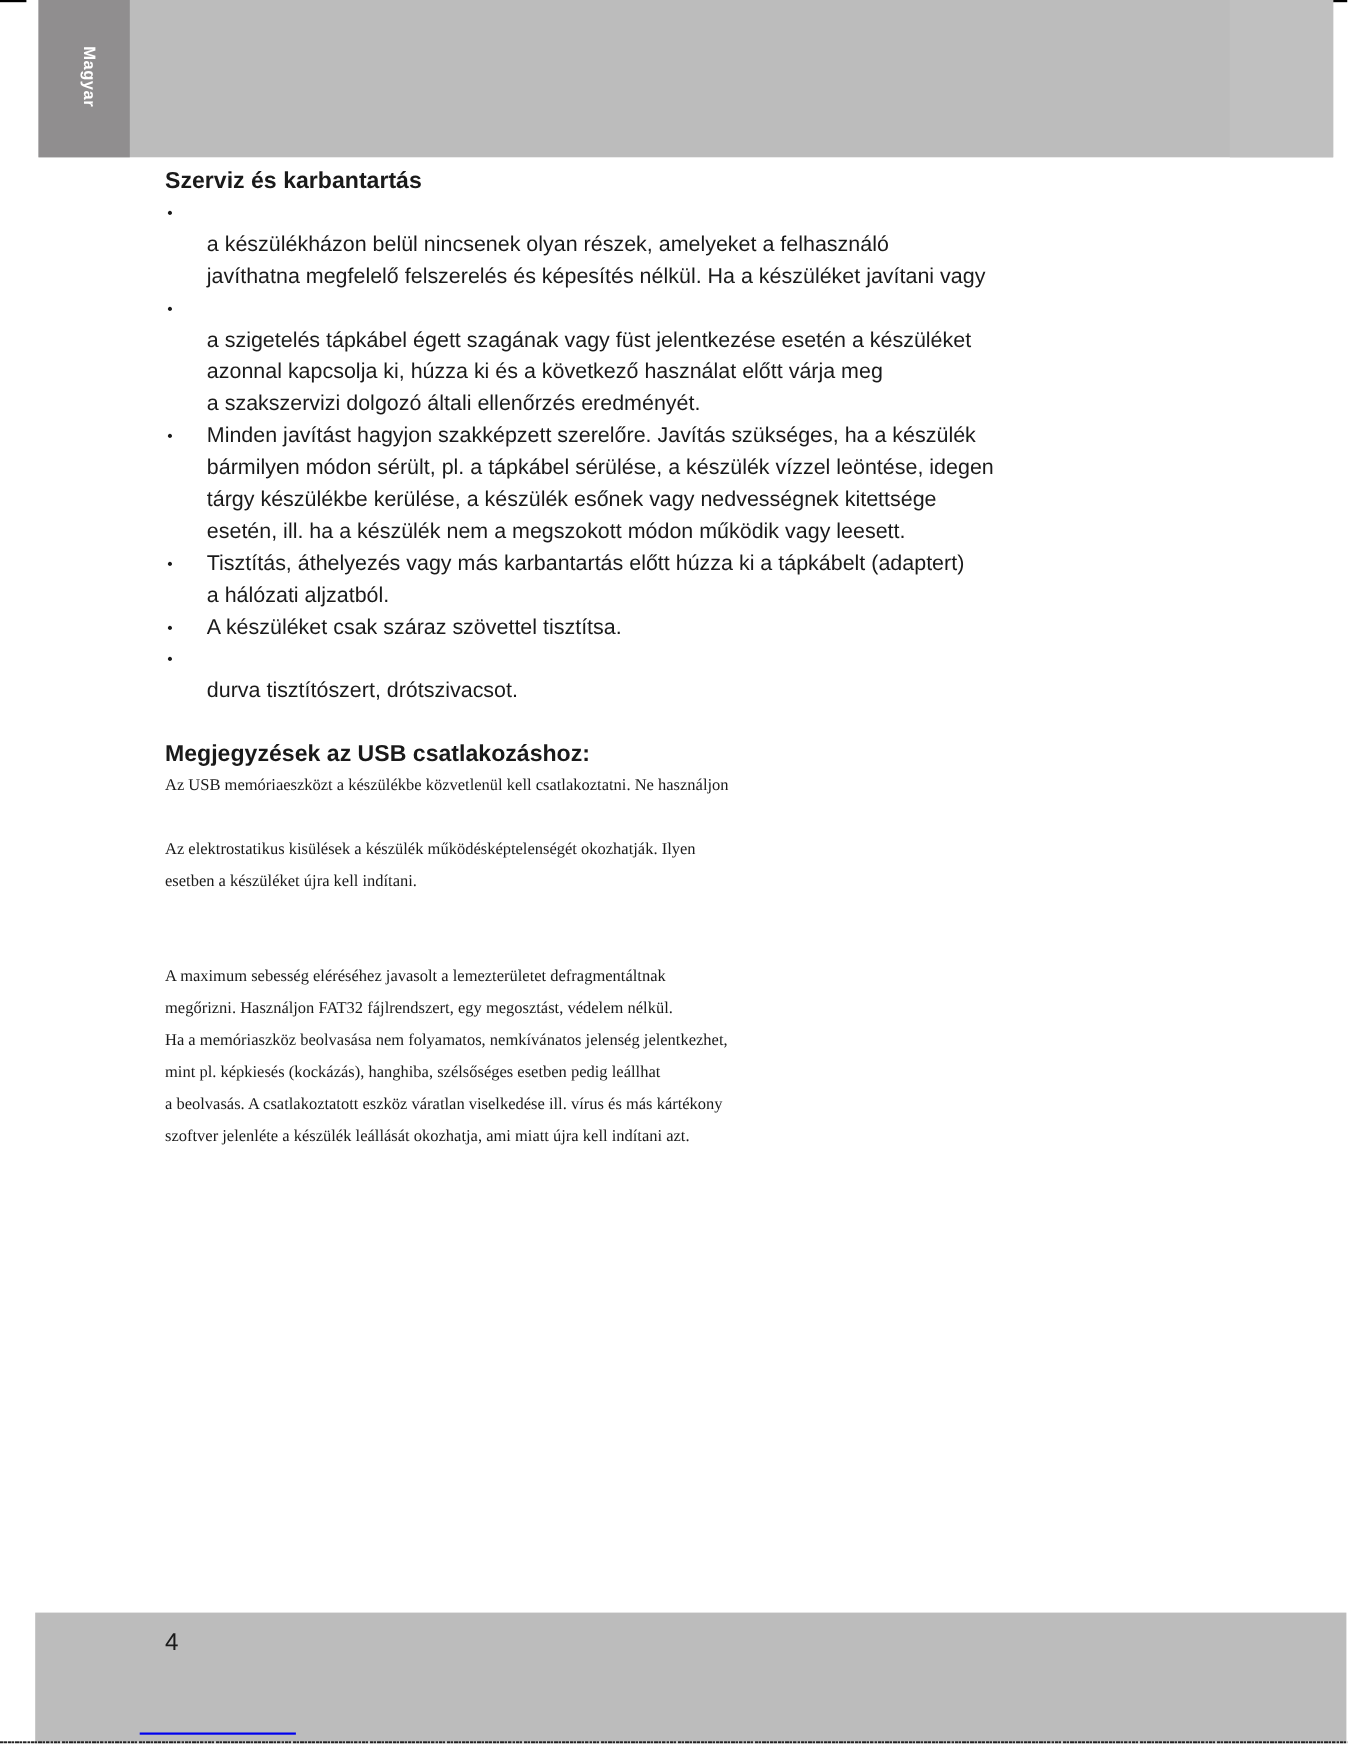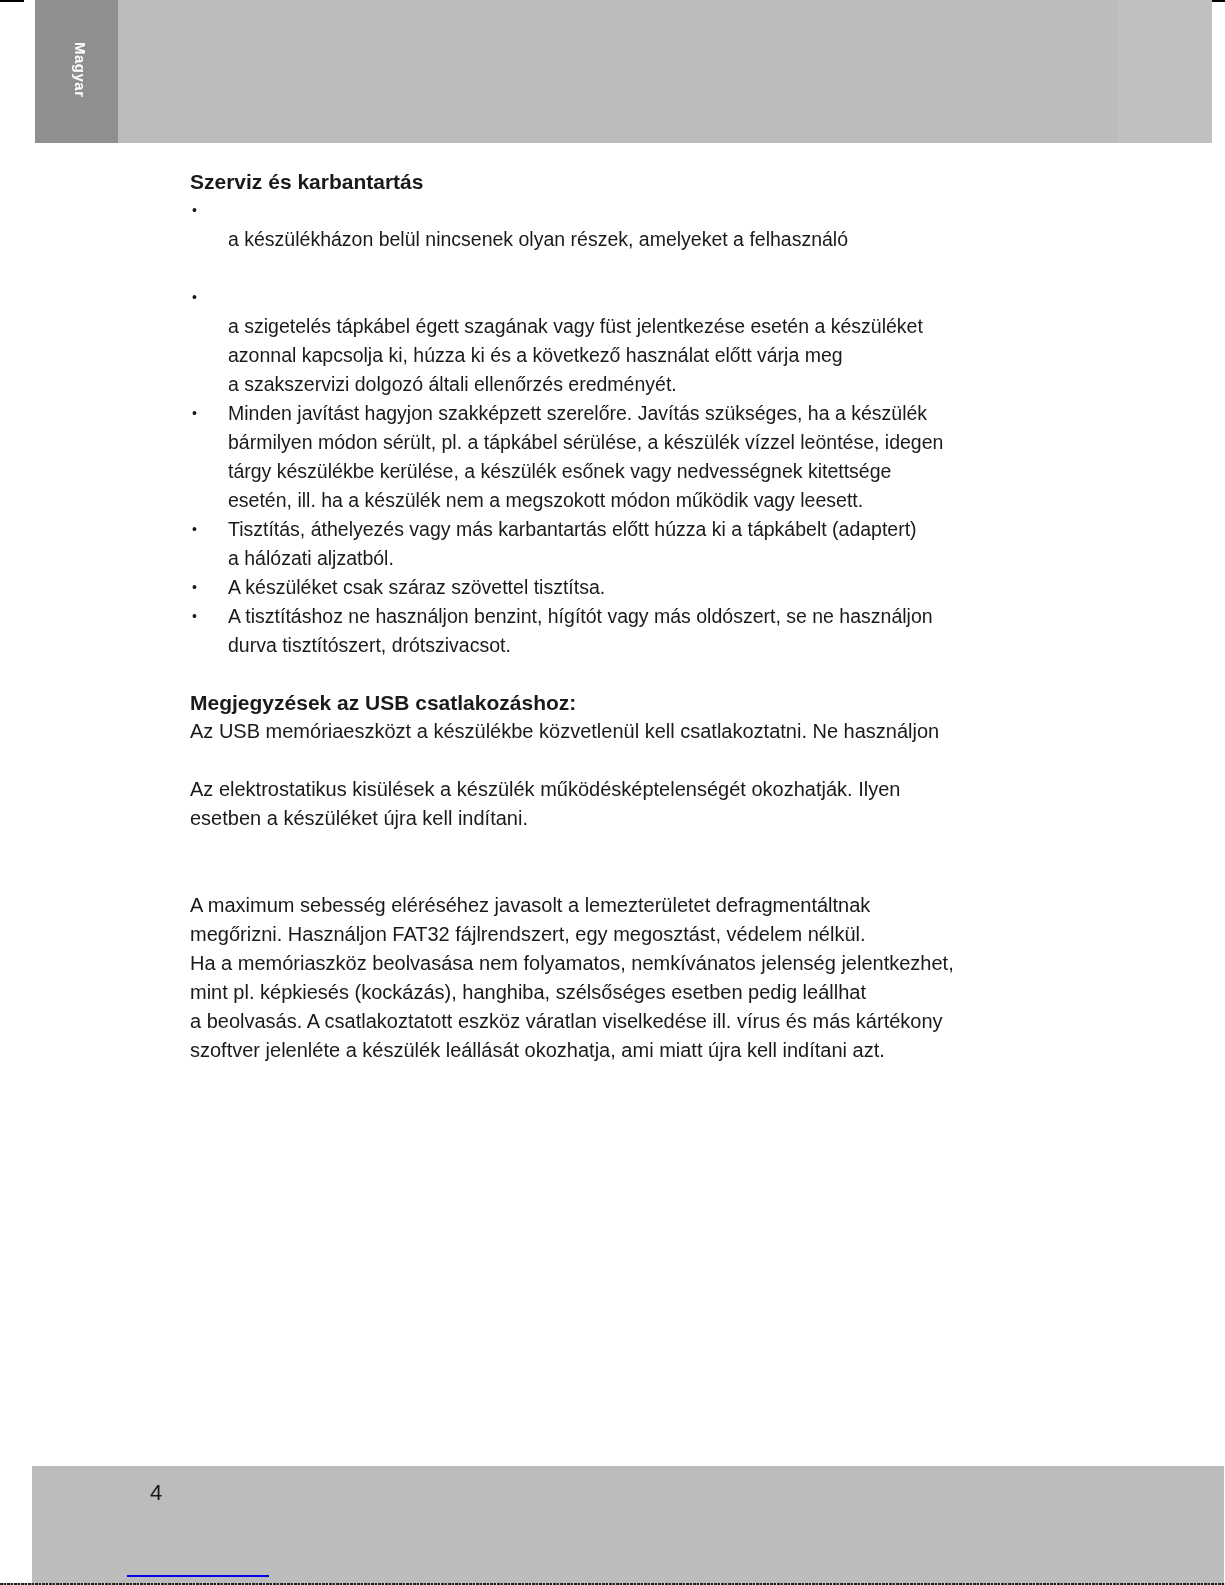--- a/index.html
+++ b/index.html
@@ -49,23 +49,22 @@
       position: absolute;
       left: 72px; top: 42px;
       writing-mode: vertical-rl;
       color: #ffffff;
       font-weight: bold;
       font-size: 15px;
       letter-spacing: 0.5px;
     }
     .content {
       position: absolute;
-      left: 150px; top: 167px;
+      left: 150px; top: 150px;
       width: 920px;
-      margin-left: 40px;
     }
     h2 {
       margin: 0;
       font-size: 21px;
       font-weight: bold;
       line-height: 29px;
       color: #1a1a1a;
     }
     ul.bullets {
       list-style: none;
@@ -78,22 +77,23 @@
       font-size: 19.5px;
       line-height: 29px;
     }
     ul.bullets li .bullet {
       position: absolute;
       left: 2px; top: 0;
       font-size: 14px;
     }
     p {
       margin: 0;
-      font-size: 20px;
+      font-size: 15px;
       line-height: 29px;
+      font-family: Liberation Serif, serif;
     }
     .gap-section { height: 28px; }
     .gap-para { height: 29px; }
     .footer-band {
       position: absolute;
       left: 32px; top: 1466px;
       width: 1192px; height: 119px;
       background: #bcbcbc;
     }
     .page-number {
@@ -123,26 +123,26 @@
 
 <div class="header-band"></div>
 <div class="header-band-right"></div>
 <div class="lang-tab"></div>
 <div class="lang-tab-label">Magyar</div>
 
 <div class="content">
   <section>
     <h2>Szerviz és karbantartás</h2>
     <ul class="bullets" id="s1-list">
-        <li><span class="bullet">•</span><br><span>a készülékházon belül nincsenek olyan részek, amelyeket a felhasználó</span><br><br></li>
+        <li><span class="bullet">•</span><br><span>a készülékházon belül nincsenek olyan részek, amelyeket a felhasználó</span><br><span>javíthatna megfelelő felszerelés és képesítés nélkül. Ha a készüléket javítani vagy</span><br></li>
         <li><span class="bullet">•</span><br><span>a szigetelés tápkábel égett szagának vagy füst jelentkezése esetén a készüléket</span><br><span>azonnal kapcsolja ki, húzza ki és a következő használat előtt várja meg</span><br><span>a szakszervizi dolgozó általi ellenőrzés eredményét.</span></li>
         <li><span class="bullet">•</span><span>Minden javítást hagyjon szakképzett szerelőre. Javítás szükséges, ha a készülék</span><br><span>bármilyen módon sérült, pl. a tápkábel sérülése, a készülék vízzel leöntése, idegen</span><br><span>tárgy készülékbe kerülése, a készülék esőnek vagy nedvességnek kitettsége</span><br><span>esetén, ill. ha a készülék nem a megszokott módon működik vagy leesett.</span></li>
         <li><span class="bullet">•</span><span>Tisztítás, áthelyezés vagy más karbantartás előtt húzza ki a tápkábelt (adaptert)</span><br><span>a hálózati aljzatból.</span></li>
         <li><span class="bullet">•</span><span>A készüléket csak száraz szövettel tisztítsa.</span></li>
-        <li><span class="bullet">•</span><span>A tisztításhoz ne használjon benzint, hígítót vagy más oldószert, se ne használjon</span><br><span>durva tisztítószert, drótszivacsot.</span></li>
+        <li><span class="bullet">•</span><br><span>durva tisztítószert, drótszivacsot.</span></li>
       </ul>
   </section>
 
   <div class="gap-section"></div>
 
   <section>
     <h2>Megjegyzések az USB csatlakozáshoz:</h2>
     <div id="s2-paras">
         <p><span>Az USB memóriaeszközt a készülékbe közvetlenül kell csatlakoztatni. Ne használjon</span><br><br><span>Az elektrostatikus kisülések a készülék működésképtelenségét okozhatják. Ilyen</span><br><span>esetben a készüléket újra kell indítani.</span></p>
         <div class="gap-para"></div>

